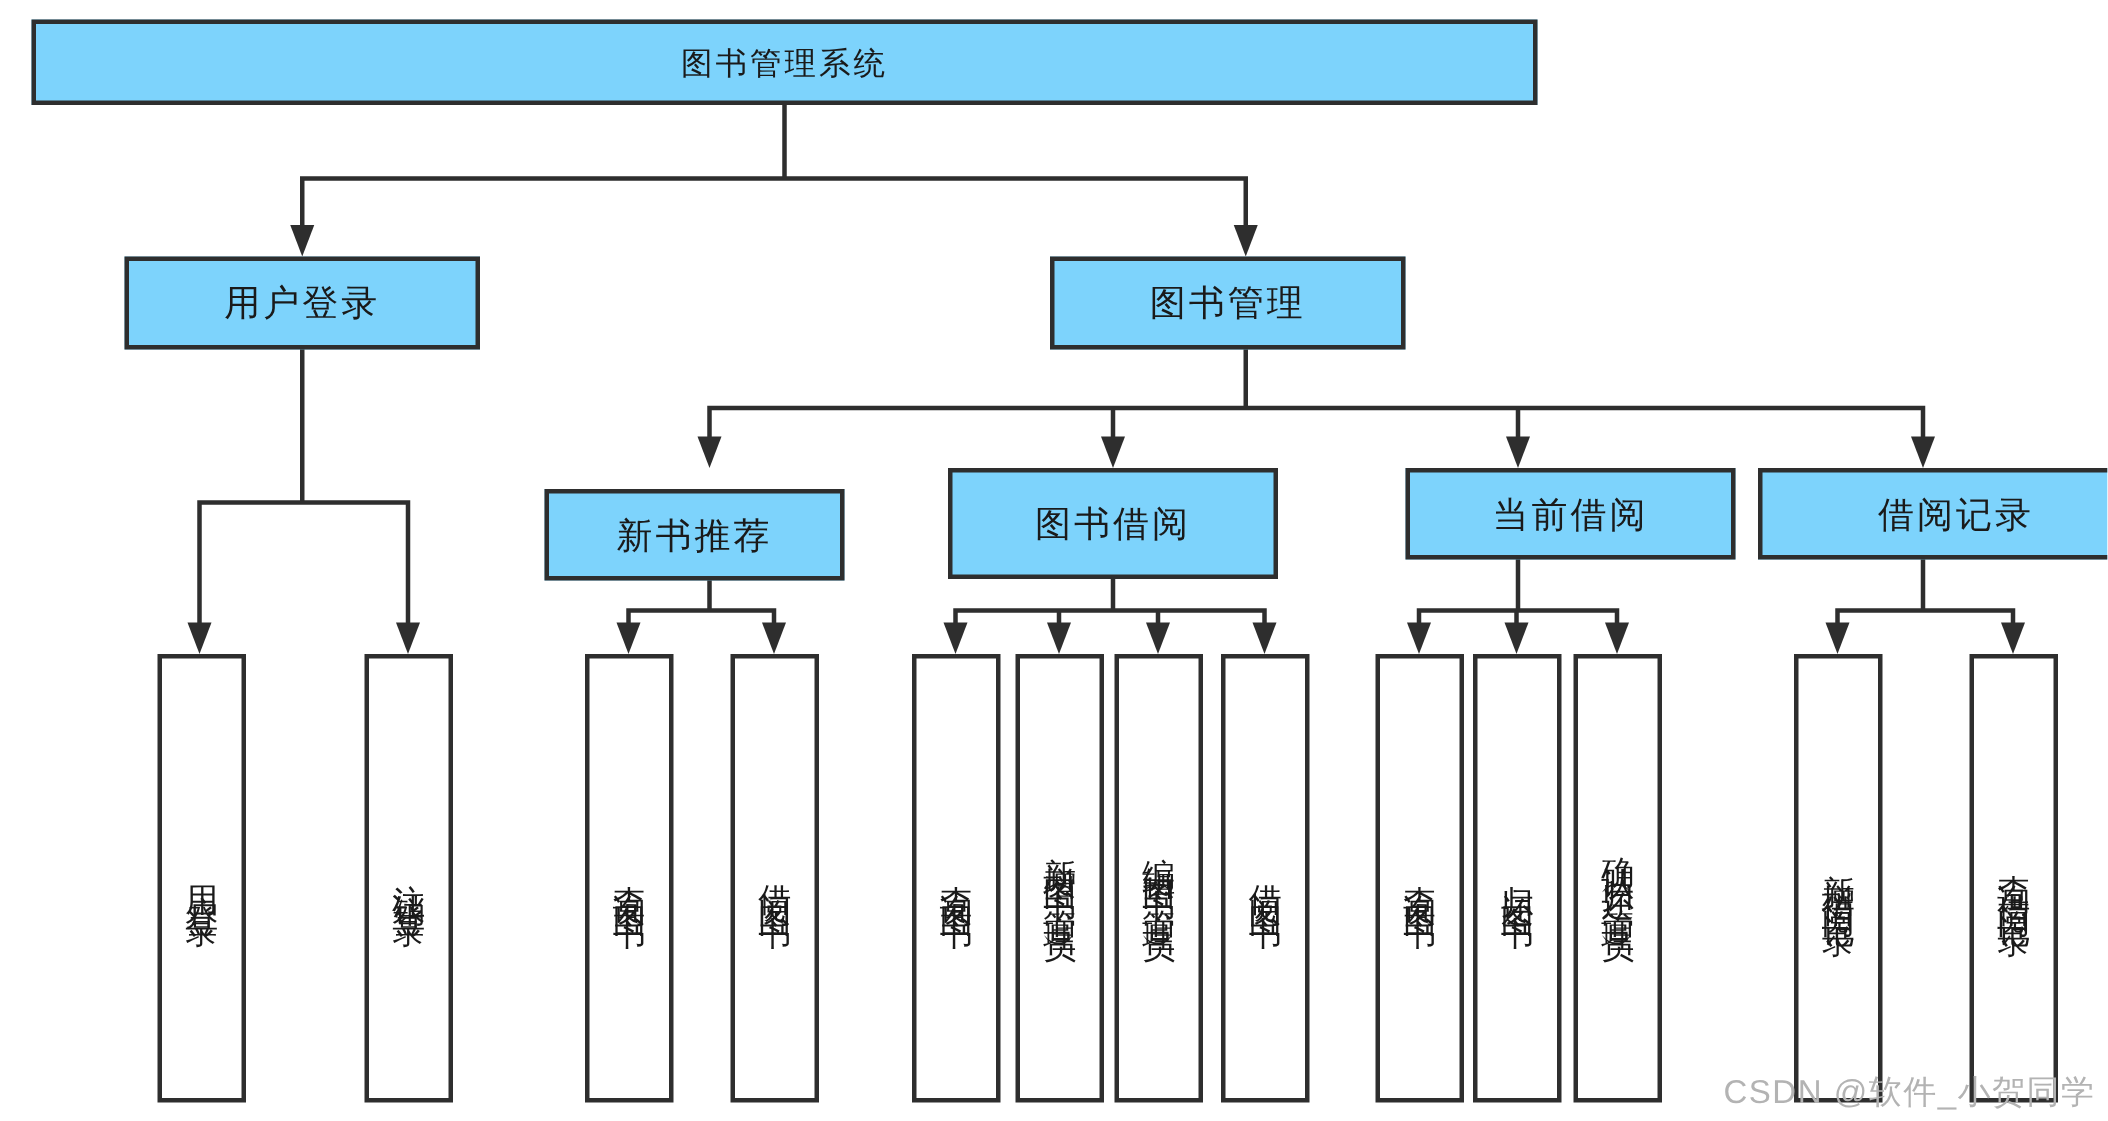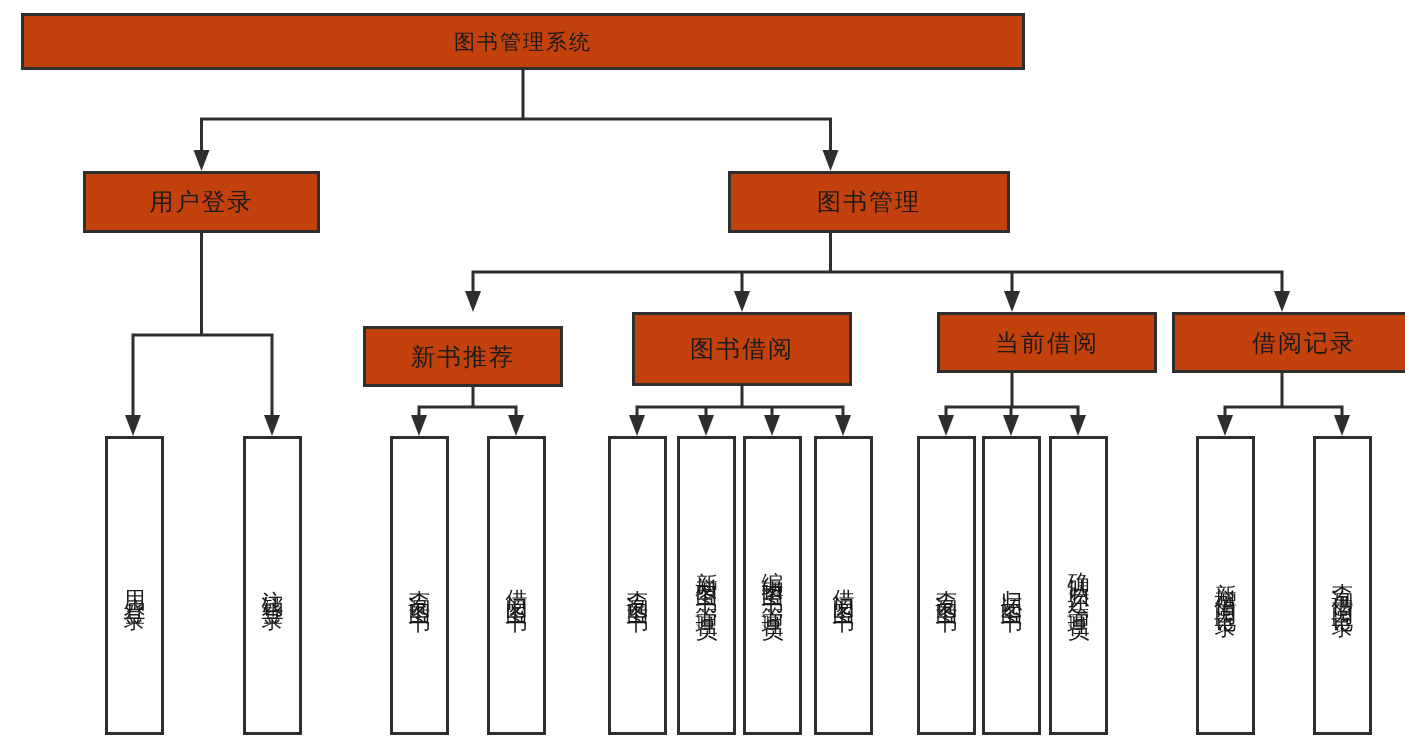--- a/index.html
+++ b/index.html
@@ -21,21 +21,21 @@
     left: 0;
     top: 0;
     width: 1405px;
     height: 747px;
     pointer-events: none;
   }
   .hbox {
     position: absolute;
     box-sizing: border-box;
     border: 3px solid #2e2e2e;
-    background: #c2410c;
+    background: #7dd3fc;
     display: flex;
     align-items: center;
     justify-content: center;
     text-align: center;
     letter-spacing: 2px;
     z-index: 2;
   }
   .hbox.root { font-size: 21px; }
   .hbox.mid  { font-size: 24px; }
   .vbox {
@@ -104,21 +104,21 @@
       <polygon points="1003,415 1019,415 1011,436"></polygon>
       <polygon points="1070,415 1086,415 1078,436"></polygon>
       <polygon points="1217,415 1233,415 1225,436"></polygon>
       <polygon points="1334,415 1350,415 1342,436"></polygon>
     </g>
   </svg>
 
   <div class="hbox root" style="left:21px; top:13px; width:1004px; height:57px;">图书管理系统</div>
 
   <div class="hbox mid" style="left:83px; top:171px; width:237px; height:62px;">用户登录</div>
-  <div class="hbox mid" style="left:728px; top:171px; width:282px; height:62px;">图书管理</div>
+  <div class="hbox mid" style="left:700px; top:171px; width:237px; height:62px;">图书管理</div>
 
   <div class="hbox mid" style="left:363px; top:326px; width:200px; height:61px;">新书推荐</div>
   <div class="hbox mid" style="left:632px; top:312px; width:220px; height:74px;">图书借阅</div>
   <div class="hbox mid" style="left:902px; top:312px; width:220px; height:61px;margin-left:35px;">当前借阅</div>
   <div class="hbox mid" style="left:1172px; top:312px; width:264px; height:61px;">借阅记录</div>
 
   <div class="vbox" style="left:105px;">
     <span>用户登录</span>
   </div>
   <div class="vbox" style="left:243px;">
@@ -155,13 +155,14 @@
     <span>确认归还（管理员）</span>
   </div>
 
   <div class="vbox" style="left:1196px;">
     <span>新增借阅记录</span>
   </div>
   <div class="vbox" style="left:1313px;">
     <span>查询借阅记录</span>
   </div>
 
+  <div class="watermark">CSDN @软件_小贺同学</div>
 </div>
 
 </body></html>

